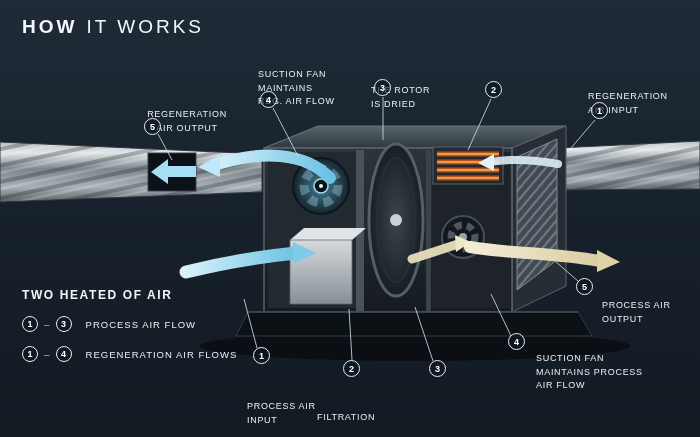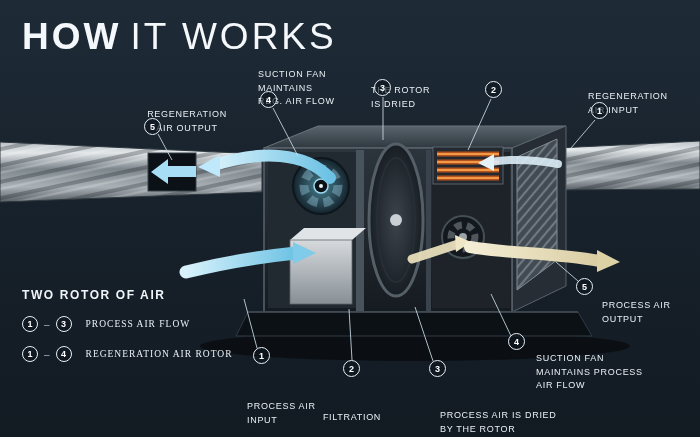--- a/index.html
+++ b/index.html
@@ -1,32 +1,32 @@
 <!DOCTYPE html>
 <html><head>
 <meta charset="utf-8">
 <style>
   html,body{margin:0;padding:0;background:#0e151c;font-family:"Liberation Sans",sans-serif;}
   .stage{position:relative;width:700px;height:437px;overflow:hidden;
          background:linear-gradient(180deg,#1e2b37 0%,#18222c 45%,#121a22 100%);}
   .stage svg{position:absolute;left:0;top:0;}
-  .title{position:absolute;left:22px;top:16px;color:#f4f8fa;font-size:37px;letter-spacing:3px;}
+  .title{position:absolute;left:22px;top:16px;color:#f4f8fa;font-size:19px;letter-spacing:3px;}
   .t-bold{font-weight:bold;}
   .t-light{font-weight:normal;margin-left:9px;}
   .callout-label{position:absolute;color:#e9eff4;font-size:9px;letter-spacing:0.7px;
                  line-height:1.5;white-space:pre-line;text-transform:uppercase;margin-top:24px;}
   .num-circle{position:absolute;width:17px;height:17px;border:1.5px solid #e8f1f7;border-radius:50%;
               background:rgba(13,22,30,0.6);color:#fff;font-size:9px;font-weight:bold;
               display:flex;align-items:center;justify-content:center;box-sizing:border-box;}
   .num-circle.inline{position:static;width:16px;height:16px;flex:0 0 auto;}
   .legend-heading{position:absolute;left:22px;top:288px;color:#f0f5f9;font-size:12px;
                   font-weight:bold;letter-spacing:1.6px;}
   .legend-row{position:absolute;left:22px;display:flex;align-items:center;gap:6px;}
   .legend-dash{color:#9fb4c4;font-size:10px;}
-  .legend-label{color:#e9eff4;font-size:9.5px;letter-spacing:1px;margin-left:8px;font-family:Liberation Serif, serif;}
+  .legend-label{color:#e9eff4;font-size:9.5px;letter-spacing:1px;margin-left:8px;}
 </style>
 </head>
 <body>
 
 <div class="stage">
 
   <svg width="700" height="437" viewBox="0 0 700 437">
     <defs>
       <linearGradient id="metalG" x1="0" y1="0" x2="0" y2="1">
         <stop offset="0" stop-color="#b9c0c5"></stop>
@@ -197,37 +197,35 @@
   <div class="num-circle" style="left:576px;top:278px">5</div>
   <div class="callout-label" style="left:602px;top:275px;width:90px">PROCESS AIR
 OUTPUT</div>
 
   <div class="num-circle" style="left:508px;top:333px">4</div>
   <div class="callout-label" style="left:536px;top:328px;width:120px">SUCTION FAN
 MAINTAINS PROCESS
 AIR FLOW</div>
 
   <div class="num-circle" style="left:429px;top:360px">3</div>
-  <div class="callout-label" style="left:440px;top:385px;width:140px">PROCESS AIR IS DRIED
-BY THE ROTOR</div>
 
   <div class="num-circle" style="left:343px;top:360px">2</div>
-  <div class="callout-label" style="left:317px;top:387px;width:70px;text-align:center">FILTRATION</div>
+  <div class="callout-label" style="left:317px;top:387px;width:70px;text-align:left">FILTRATION</div>
 
   <div class="num-circle" style="left:253px;top:347px">1</div>
   <div class="callout-label" style="left:247px;top:376px;width:80px">PROCESS AIR
 INPUT</div>
 
-  <div class="legend-heading">TWO ROTOR OF AIR</div>
+  <div class="legend-heading">TWO HEATED OF AIR</div>
   <div class="legend-row" style="top:316px">
     <span class="num-circle inline">1</span>
     <span class="legend-dash">–</span>
     <span class="num-circle inline">3</span>
     <span class="legend-label">PROCESS AIR FLOW</span>
   </div>
   <div class="legend-row" style="top:346px">
     <span class="num-circle inline">1</span>
     <span class="legend-dash">–</span>
     <span class="num-circle inline">4</span>
-    <span class="legend-label">REGENERATION AIR ROTOR</span>
+    <span class="legend-label">REGENERATION AIR FLOWS</span>
   </div>
 
 </div>
 
 </body></html>

